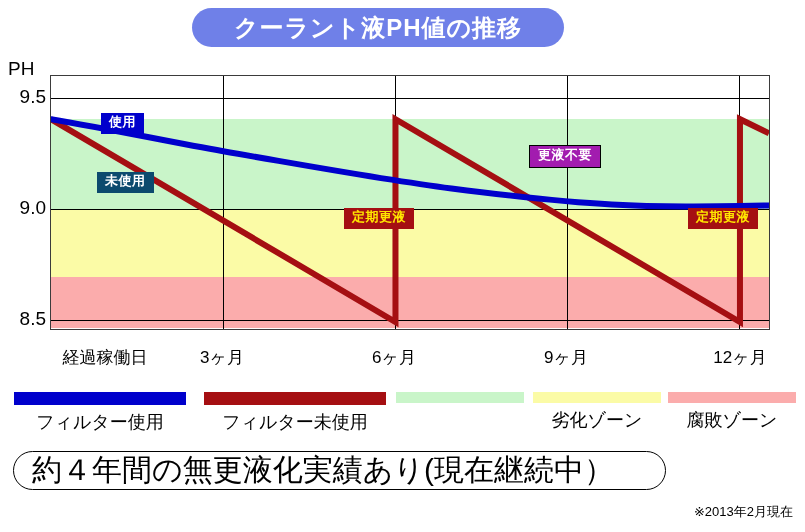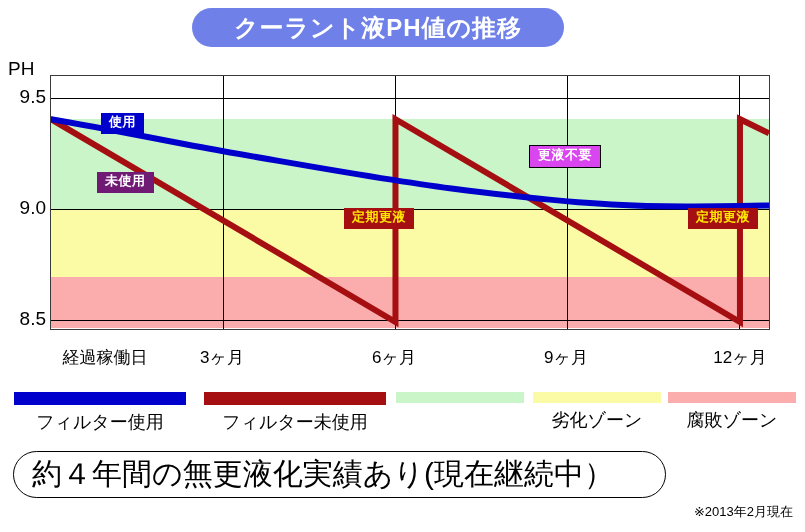--- a/index.html
+++ b/index.html
@@ -77,41 +77,41 @@
   .callout{
     position:absolute;
     font-size:13px;
     font-weight:bold;
     padding:2px 8px 4px 8px;
     white-space:nowrap;
     line-height:1.15;
     letter-spacing:0.5px;
   }
   .callout.blue{background:#0000cc;color:#ffffff;}
-  .callout.blue-border{background:#d946ef;color:#ffffff;border:1.5px solid #000;}
-  .callout.darkred{background:#701a75;color:#ffffff;}
+  .callout.blue-border{background:#a21caf;color:#ffffff;border:1.5px solid #000;}
+  .callout.darkred{background:#0c4a6e;color:#ffffff;}
   .callout.darkred-yellow{background:#a50f12;color:#ffe600;}
 
   
   #legend{position:absolute;left:0;top:392px;width:805px;height:48px;}
   .leg-item{position:absolute;top:0;text-align:center;}
   .leg-swatch{height:11px;width:100%;}
   .leg-swatch.thick{height:13px;}
   .leg-text{
     font-size:18px;
     color:#000;
     margin-top:5px;
     white-space:nowrap;
   }
 
   
   .footer-pill{
     position:absolute;
     left:13px; top:451px;
-    width:653px; height:47px;
+    width:653px; height:39px;
     border:1.7px solid #000;
     border-radius:26px;
     display:flex;align-items:center;
     box-sizing:border-box;
     padding-left:18px;
     font-size:30px;
     color:#000;
     white-space:nowrap;
   }
   .footnote{

